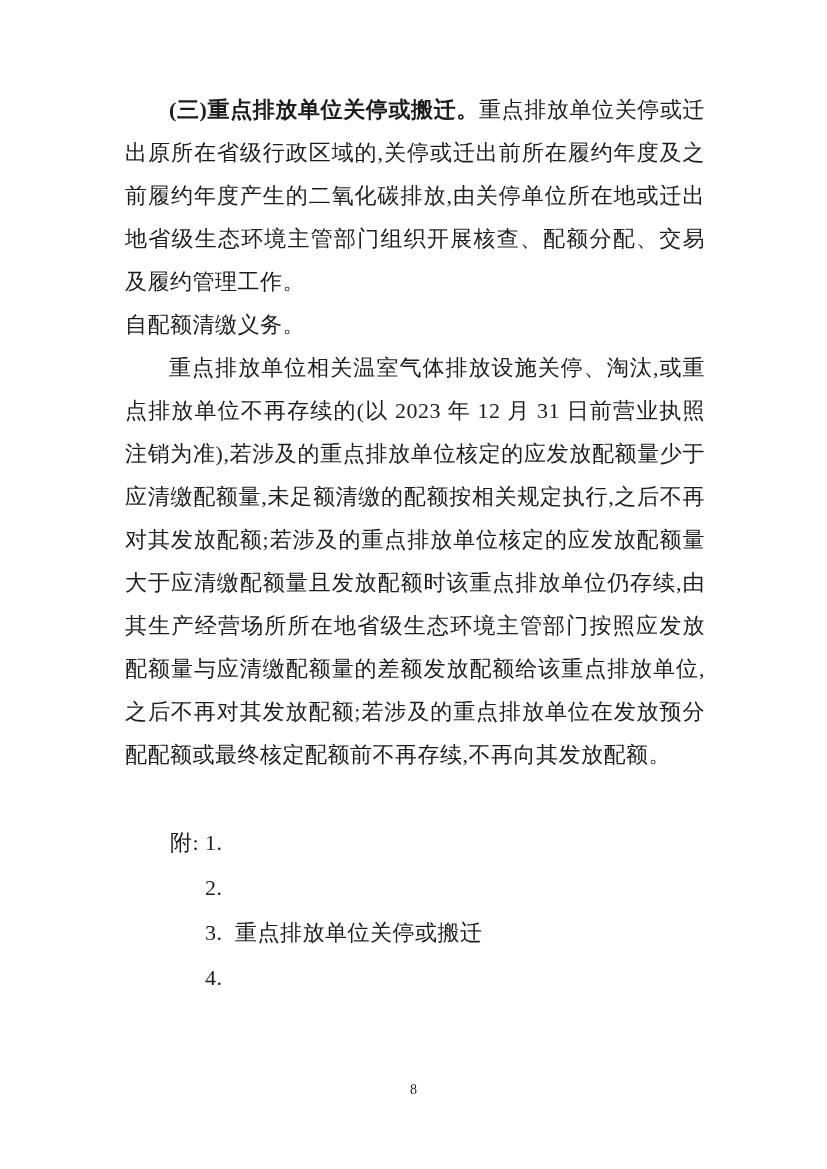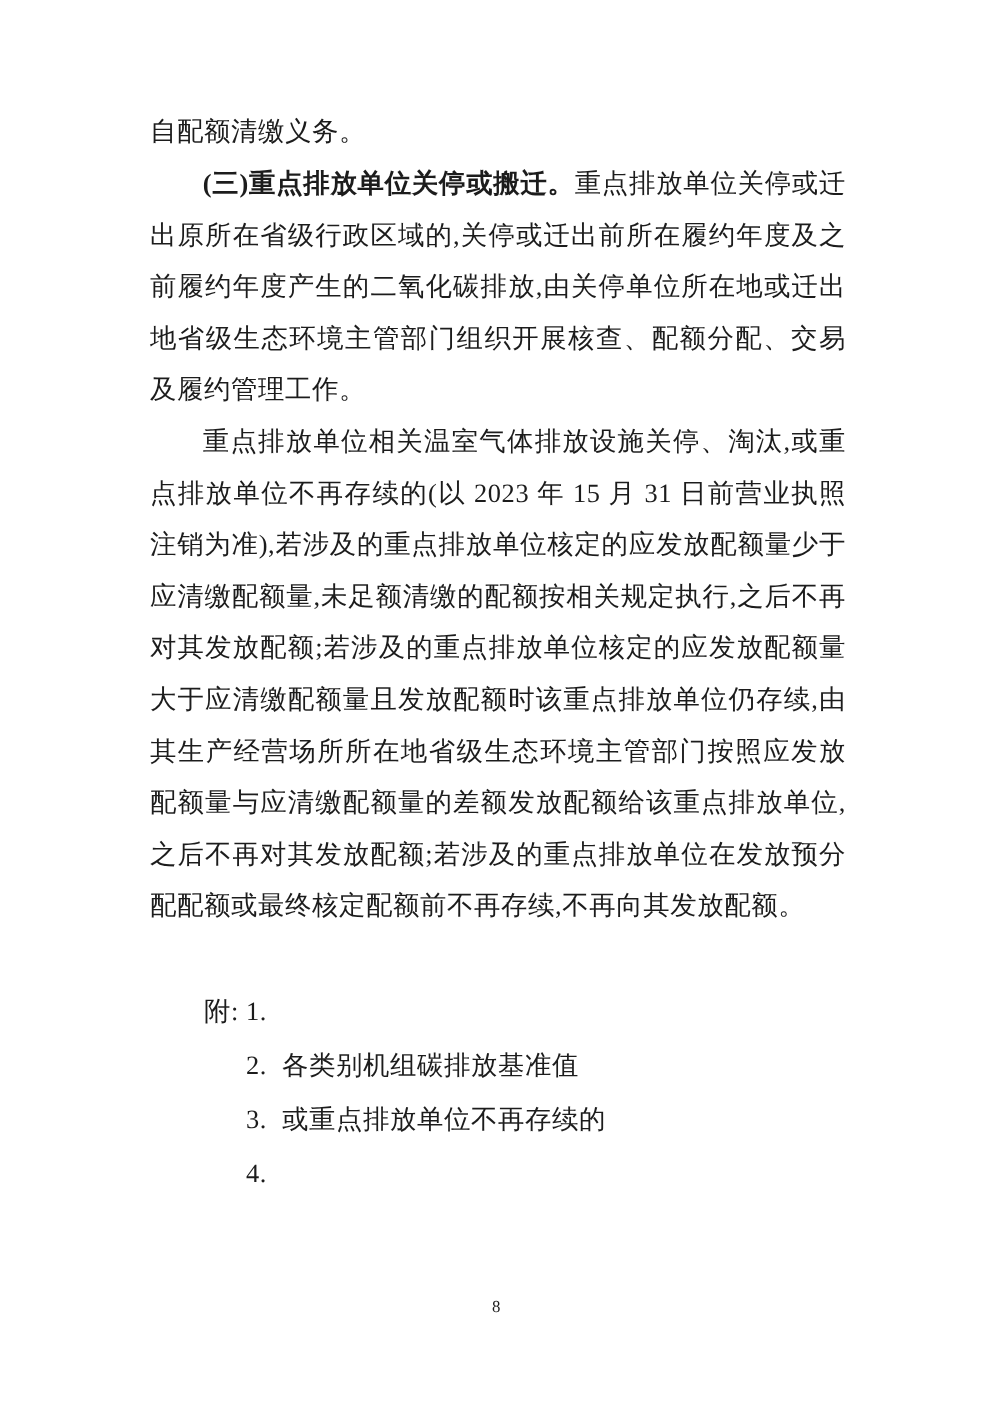--- a/index.html
+++ b/index.html
@@ -69,40 +69,39 @@
     font-size: 14px;
     color: #1c1c1c;
   }
 </style>
 </head>
 <body>
 
 <div class="page">
   <div class="content">
 
+    <p class="body-para indent"><span class="section-heading-bold">(三)重点排放单位关停或搬迁。</span><span>重点排放单位关停或迁出原所在省级行政区域的,关停或迁出前所在履约年度及之前履约年度产生的二氧化碳排放,由关停单位所在地或迁出地省级生态环境主管部门组织开展核查、配额分配、交易及履约管理工作。</span></p>
+
     <p class="body-para">自配额清缴义务。</p>
 
-    <p class="body-para indent"><span class="section-heading-bold">(三)重点排放单位关停或搬迁。</span><span>重点排放单位关停或迁出原所在省级行政区域的,关停或迁出前所在履约年度及之前履约年度产生的二氧化碳排放,由关停单位所在地或迁出地省级生态环境主管部门组织开展核查、配额分配、交易及履约管理工作。</span></p>
-
-    <p class="body-para indent">重点排放单位相关温室气体排放设施关停、淘汰,或重点排放单位不再存续的(以 2023 年 15 月 31 日前营业执照注销为准),若涉及的重点排放单位核定的应发放配额量少于应清缴配额量,未足额清缴的配额按相关规定执行,之后不再对其发放配额;若涉及的重点排放单位核定的应发放配额量大于应清缴配额量且发放配额时该重点排放单位仍存续,由其生产经营场所所在地省级生态环境主管部门按照应发放配额量与应清缴配额量的差额发放配额给该重点排放单位,之后不再对其发放配额;若涉及的重点排放单位在发放预分配配额或最终核定配额前不再存续,不再向其发放配额。</p>
+    <p class="body-para indent">重点排放单位相关温室气体排放设施关停、淘汰,或重点排放单位不再存续的(以 2023 年 12 月 31 日前营业执照注销为准),若涉及的重点排放单位核定的应发放配额量少于应清缴配额量,未足额清缴的配额按相关规定执行,之后不再对其发放配额;若涉及的重点排放单位核定的应发放配额量大于应清缴配额量且发放配额时该重点排放单位仍存续,由其生产经营场所所在地省级生态环境主管部门按照应发放配额量与应清缴配额量的差额发放配额给该重点排放单位,之后不再对其发放配额;若涉及的重点排放单位在发放预分配配额或最终核定配额前不再存续,不再向其发放配额。</p>
 
     <div class="attachments">
       <div class="attach-row">
         <span class="attach-label">附:</span>
         <span class="attach-num">1.</span>
       </div>
       <div class="attach-row">
         <span class="attach-indent"></span>
         <span class="attach-num">2.</span>
-        <span class="attach-title">各类别机组碳排放基准值</span>
       </div>
       <div class="attach-row">
         <span class="attach-indent"></span>
         <span class="attach-num">3.</span>
-        <span class="attach-title">或重点排放单位不再存续的</span>
+        <span class="attach-title">重点排放单位关停或搬迁</span>
       </div>
       <div class="attach-row">
         <span class="attach-indent"></span>
         <span class="attach-num">4.</span>
       </div>
     </div>
 
   </div>
 
   <div class="footer-page-num">8</div>

